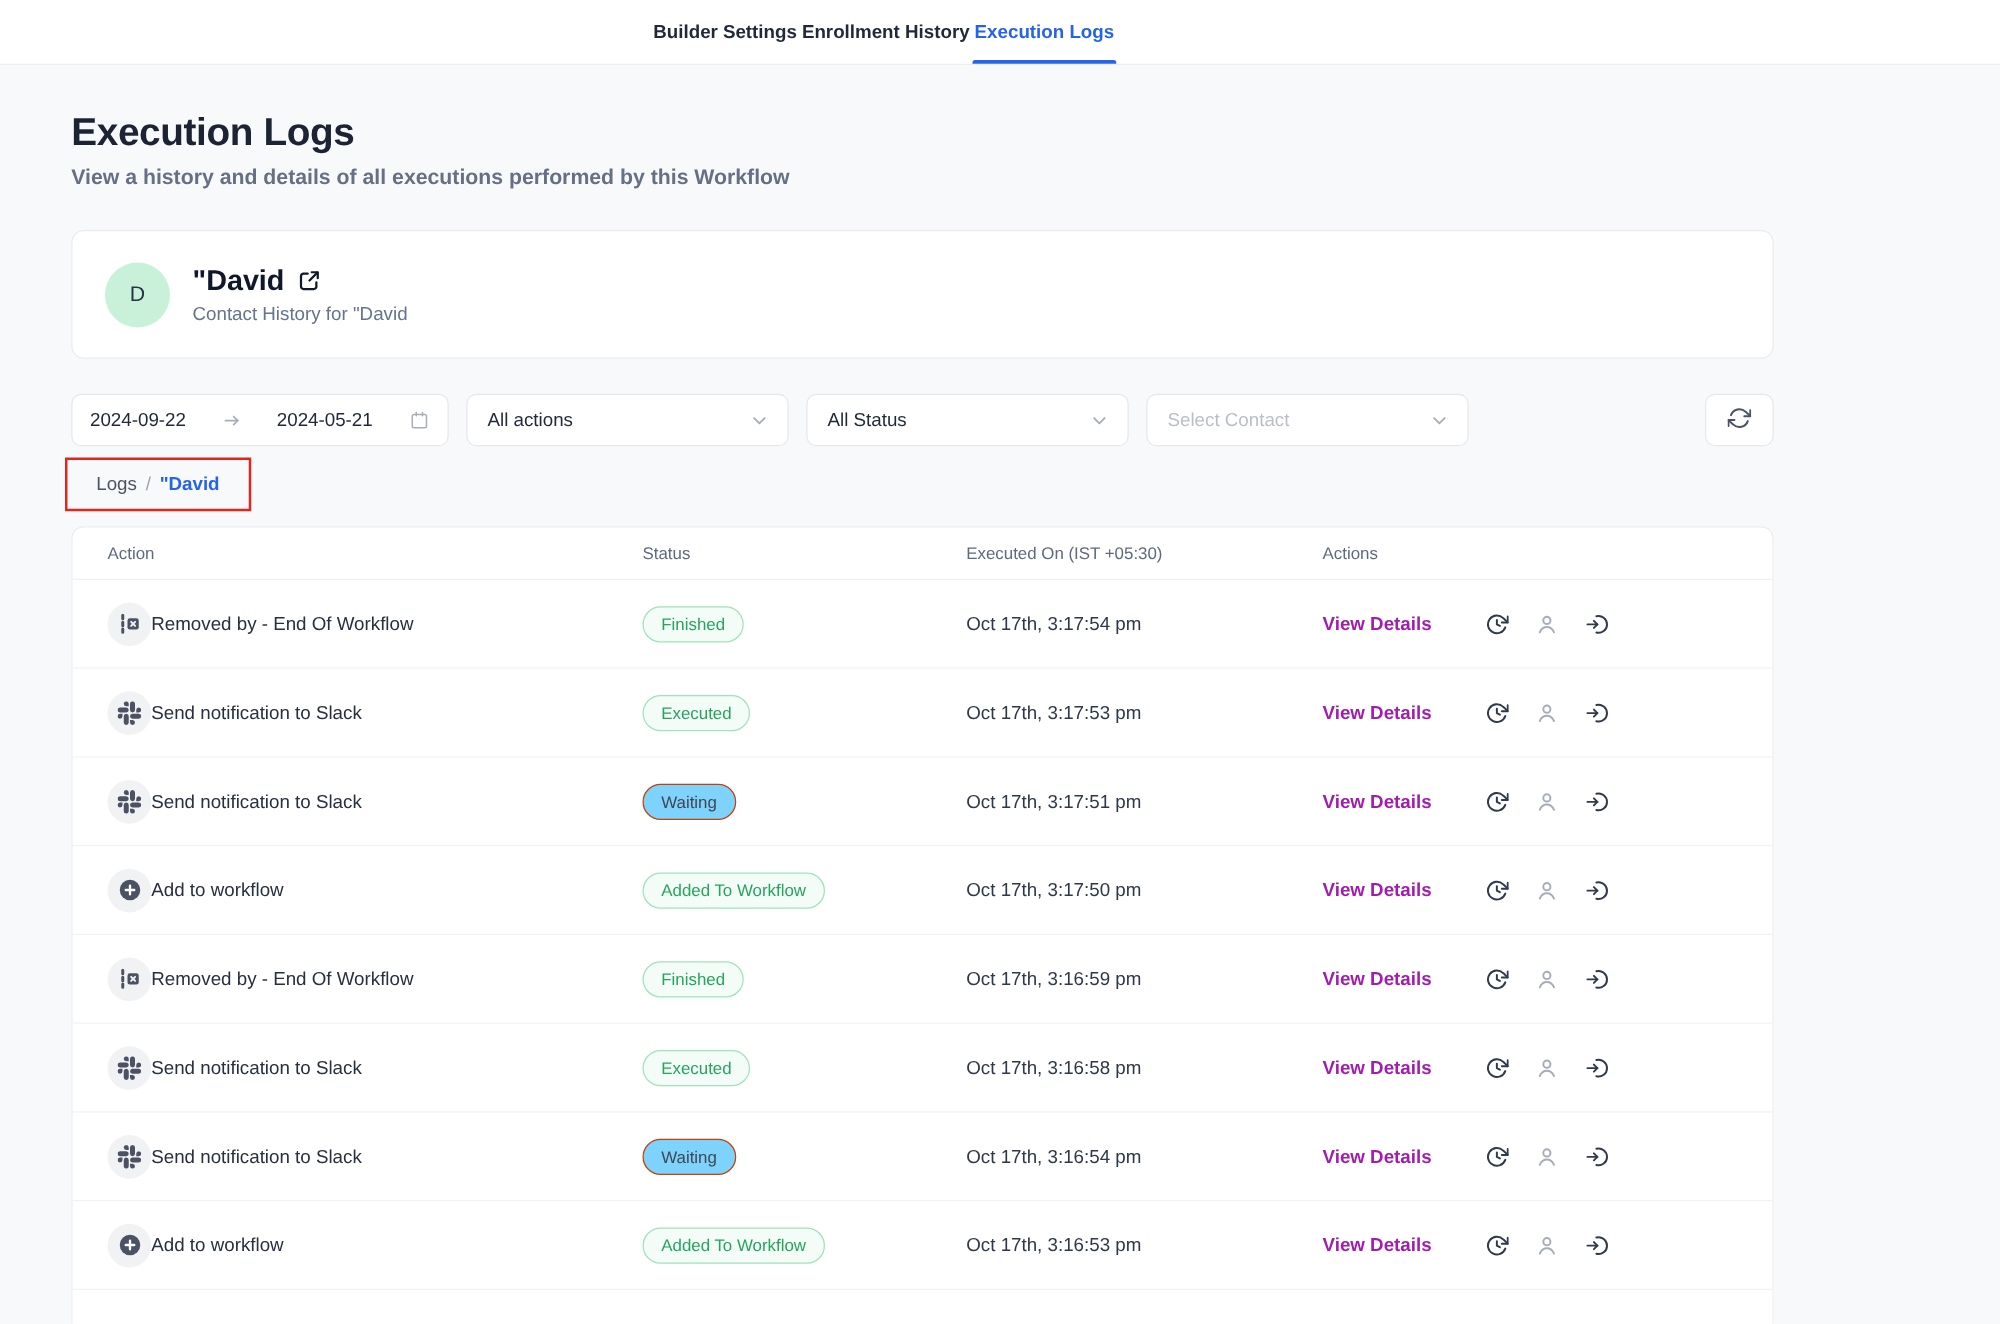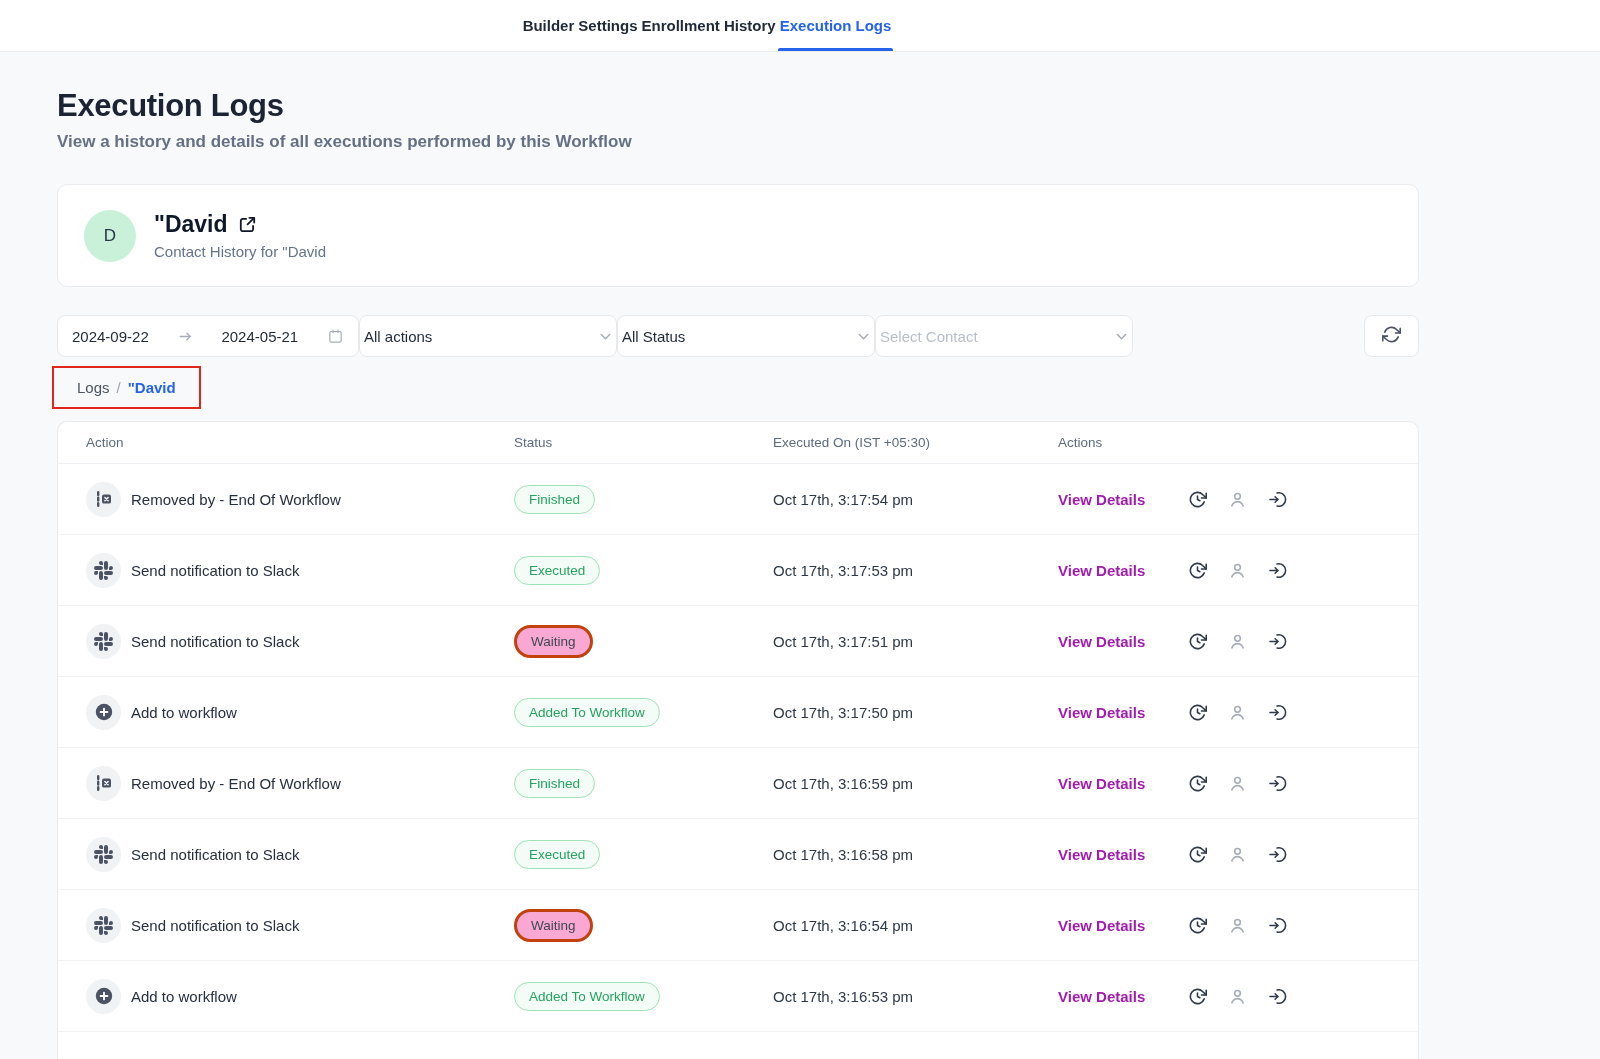--- a/index.html
+++ b/index.html
@@ -36,28 +36,28 @@
   }
   .avatar {
     width:52px; height:52px; border-radius:50%; background:#c9f1da;
     display:flex; align-items:center; justify-content:center;
     font-size:17px; color:#273444; flex:none;
   }
   .contact-name { font-size:23px; font-weight:700; color:#0f172a; display:flex; align-items:center; gap:10px; }
   .contact-sub { margin-top:5px; font-size:15px; color:#64748b; }
   .ext-icon { color:#111827; display:inline-flex; cursor:pointer; }
   
-  .filters { margin-top:28px; display:flex; gap:0; height:42px; }
+  .filters { margin-top:28px; display:flex; gap:14px; height:42px; }
   .control {
     background:#fff; border:1px solid #e6e8ec; border-radius:8px;
     display:flex; align-items:center; font-size:15px; color:#1f2937; cursor:pointer;
   }
   .date-range { width:302px; padding:0 14px; justify-content:space-between; }
   .date-val { font-weight:400; }
-  .select { width:258px; padding:0 4px; justify-content:space-between; }
+  .select { width:258px; padding:0 16px; justify-content:space-between; }
   .placeholder { color:#b9bfc9; }
   .muted-icon { color:#a8aeb8; display:inline-flex; }
   .refresh-btn { margin-left:auto; width:55px; justify-content:center; color:#4a5264; }
   
   .breadcrumb-annotation {
     margin-top:9px; display:inline-flex; align-items:center; gap:7px;
     height:43px; padding:0 23px; border:2px solid #e3261d; margin-left:-5px;
   }
   .crumb-root { font-size:15px; color:#4b5563; cursor:pointer; }
   .crumb-sep { font-size:15px; color:#9ca3af; }
@@ -66,32 +66,32 @@
   .log-table {
     margin-top:12px; background:#fff; border:1px solid #e9ebee; border-bottom:none;
     border-radius:10px 10px 0 0; overflow:hidden;
   }
   .thead, .trow {
     display:grid; grid-template-columns:428px 259px 285px 1fr;
     align-items:center; padding:0 28px;
   }
   .thead { height:42px; font-size:13.5px; color:#5d6b7e; border-bottom:1px solid #eef0f3; }
   .trow { height:71px; border-bottom:1px solid #f0f2f4; }
-  .action-cell { display:flex; align-items:center; gap:10px; }
+  .action-cell { display:flex; align-items:center; }
   .action-icon {
     width:35px; height:35px; border-radius:50%; background:#f1f2f4; color:#4a5264;
     display:flex; align-items:center; justify-content:center; flex:none;
   }
   .action-label { font-size:15px; color:#27303f; }
   .badge {
     display:inline-flex; align-items:center; padding:6px 14px; border-radius:999px;
     font-size:13.5px; font-weight:500; width:fit-content;
   }
   .badge.green { color:#25a45f; background:#f3fcf6; border:1px solid #9fe3b8; }
-  .badge.gray  { color:#3f4754; background:#f9a8d4; border:3px solid #c2410c; }
+  .badge.gray  { color:#3f4754; background:#7dd3fc; border:1px solid #c2410c; }
   .exec-cell { font-size:15px; color:#2e3948; }
   .actions-cell { display:flex; align-items:center; }
   .view-details { font-size:15px; font-weight:700; color:#a21caf; cursor:pointer; margin-right:40px; min-width:90px; }
   .row-icons { display:flex; align-items:center; gap:21px; }
   .row-icon { display:inline-flex; cursor:pointer; }
   .icon-dark { color:#2f3a4a; }
   .icon-light { color:#a6adb8; }
   .table-filler { height:40px; background:#fff; }
 </style>
 </head>

